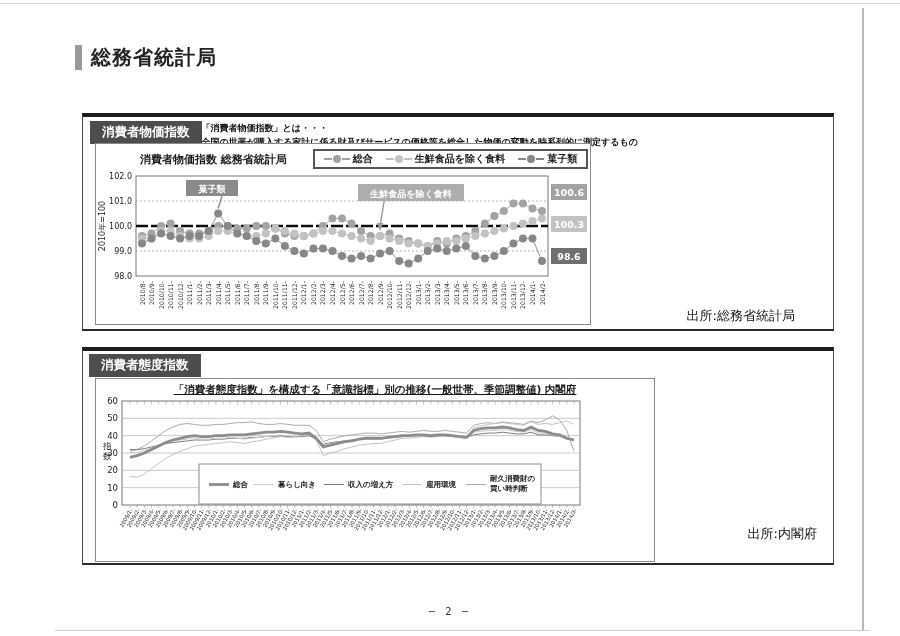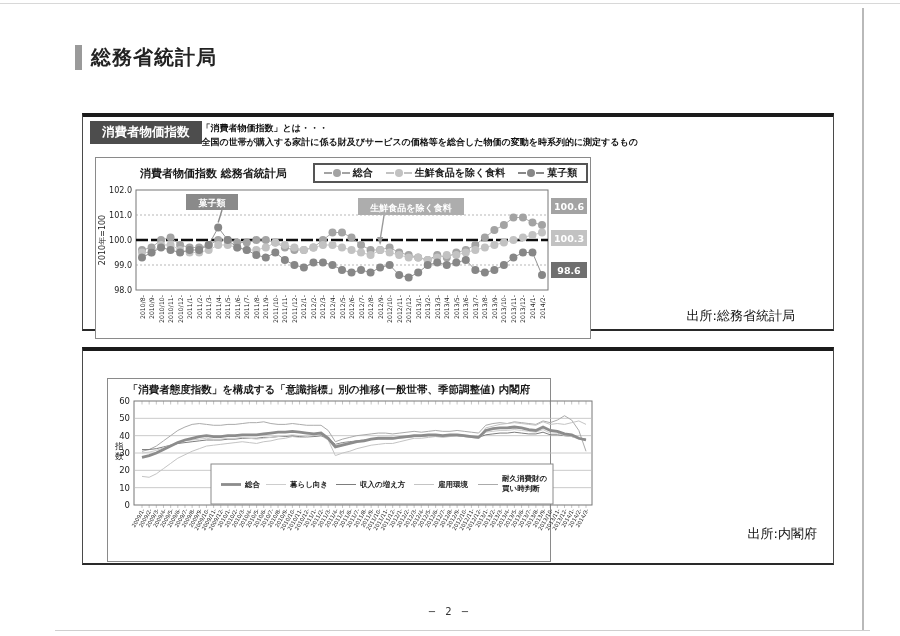--- a/index.html
+++ b/index.html
@@ -17,33 +17,33 @@
   .panel{position:absolute;left:82px;width:752px;background:#fff;
          border:1px solid #4a4a4a;border-top:4px solid #1b1b1b;border-bottom:2px solid #2a2a2a;box-sizing:border-box;}
   .panel1{top:113px;height:218px;}
   .panel2{top:347px;height:218px;}
 
   .panel-head{display:flex;padding:4px 8px 0 7px;}
   .tab{background:#4d4d4d;color:#fff;font-weight:bold;font-size:12.5px;padding:3px 12px;align-self:flex-start;white-space:nowrap;}
   .desc{font-size:9px;font-weight:bold;line-height:1.55;color:#111;padding-top:1px;}
 
   .chartbox{position:absolute;background:#fff;border:1px solid #8a8a8a;box-sizing:border-box;}
-  .chartbox1{left:12px;top:40px;width:496px;height:182px;}
+  .chartbox1{left:12px;top:26px;width:496px;height:182px;}
   .c1-head{display:flex;align-items:center;gap:26px;padding:5px 0 0 44px;}
   .c1-title{font-size:11px;font-weight:bold;white-space:nowrap;}
   .c1-legend{display:flex;border:2px solid #555;padding:1px 9px;gap:13px;align-items:center;
              font-size:10px;font-weight:bold;white-space:nowrap;}
   .li{display:flex;align-items:center;gap:3px;}
   .lm{display:flex;align-items:center;}
   .lm .ln{width:8px;height:2px;background:currentColor;}
   .lm .dt{width:8px;height:8px;border-radius:50%;background:currentColor;margin:0 1px;}
   .svg1{display:block;width:492px;height:152px;margin-top:1px;}
 
   .tab2{position:absolute;left:6px;top:3px;}
-  .chartbox2{left:24px;top:27px;width:444px;height:184px;}
+  .chartbox2{left:12px;top:27px;width:560px;height:184px;text-decoration:underline;}
   .c2-title{text-align:center;font-size:10.5px;font-weight:bold;padding-top:4px;white-space:nowrap;}
   .svg2{display:block;width:492px;height:160px;}
 
   .source{position:absolute;font-size:13px;color:#111;}
   .src1{right:38px;top:190px;}
   .src2{right:16px;bottom:20px;}
 
   .pagenum{position:absolute;left:0;right:0;top:606px;text-align:center;font-size:10px;letter-spacing:3px;color:#333;}
   svg text{font-family:"DejaVu Sans","Liberation Sans",sans-serif;}
 </style>
@@ -312,20 +312,21 @@
           <g>
             <rect x="455" y="78" width="36" height="16" fill="#6f6f6f"></rect>
             <text x="473" y="90" text-anchor="middle" font-size="9.5" font-weight="bold" fill="#fff">98.6</text>
           </g>
         </svg>
     </div>
     <div class="source src1">出所:総務省統計局</div>
   </section>
 
   <section class="panel panel2">
+    <div class="tab tab2">消費者態度指数</div>
     <div class="chartbox chartbox2">
       <div class="c2-title">「消費者態度指数」を構成する「意識指標」別の推移(一般世帯、季節調整値) 内閣府</div>
       <svg class="svg2" viewBox="0 0 492 160">
           <rect x="26" y="4" width="458" height="104" fill="none" stroke="#777" stroke-width="1"></rect>
           <text x="22" y="111" text-anchor="end" font-size="8.5" fill="#222">0</text>
           <line x1="26" x2="484" y1="90.66666666666667" y2="90.66666666666667" stroke="#bcbcbc" stroke-width="0.8"></line>
           <text x="22" y="93.66666666666667" text-anchor="end" font-size="8.5" fill="#222">10</text>
           <line x1="26" x2="484" y1="73.33333333333334" y2="73.33333333333334" stroke="#bcbcbc" stroke-width="0.8"></line>
           <text x="22" y="76.33333333333334" text-anchor="end" font-size="8.5" fill="#222">20</text>
           <line x1="26" x2="484" y1="56" y2="56" stroke="#bcbcbc" stroke-width="0.8"></line>

